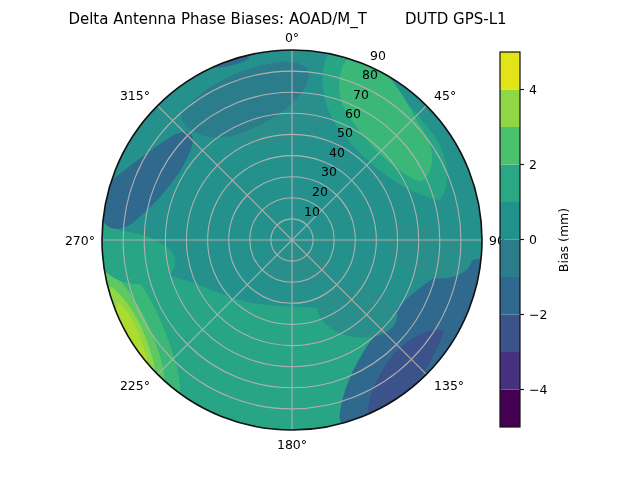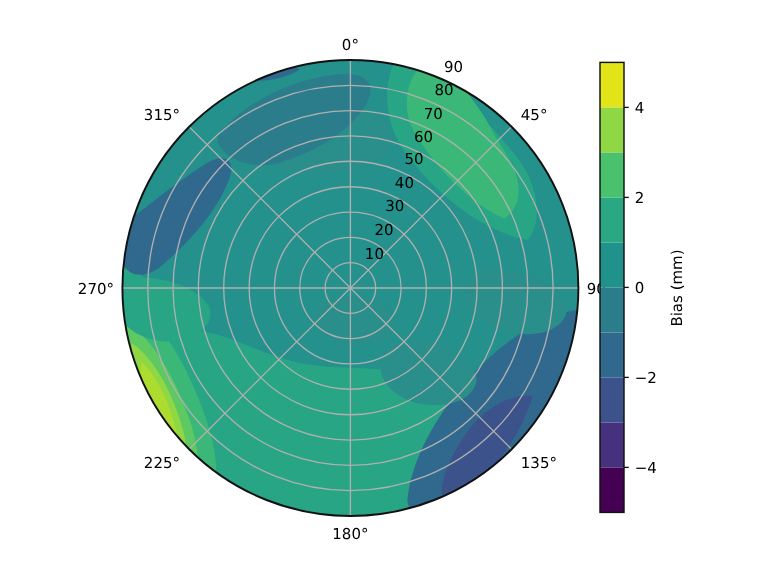--- a/index.html
+++ b/index.html
@@ -17,20 +17,21 @@
   svg{display:block;}
   .tick-label{font-size:12.5px;fill:#000;font-family:"DejaVu Sans",sans-serif;}
   .r-label{font-size:12.5px;fill:#000;font-family:"DejaVu Sans",sans-serif;}
   .cb-label{font-size:12.5px;fill:#000;font-family:"DejaVu Sans",sans-serif;}
 </style>
 </head>
 <body>
 
 <div id="figure">
 
+  <div id="title">Delta Antenna Phase Biases: AOAD/M_T        DUTD GPS-L1</div>
 
   <div id="polar-wrap">
     <svg width="640" height="480" viewBox="0 0 640 480">
       <defs>
         <clipPath id="polarClip">
           <circle cx="292" cy="240" r="190"></circle>
         </clipPath>
       </defs>
 
       <g clip-path="url(#polarClip)">

